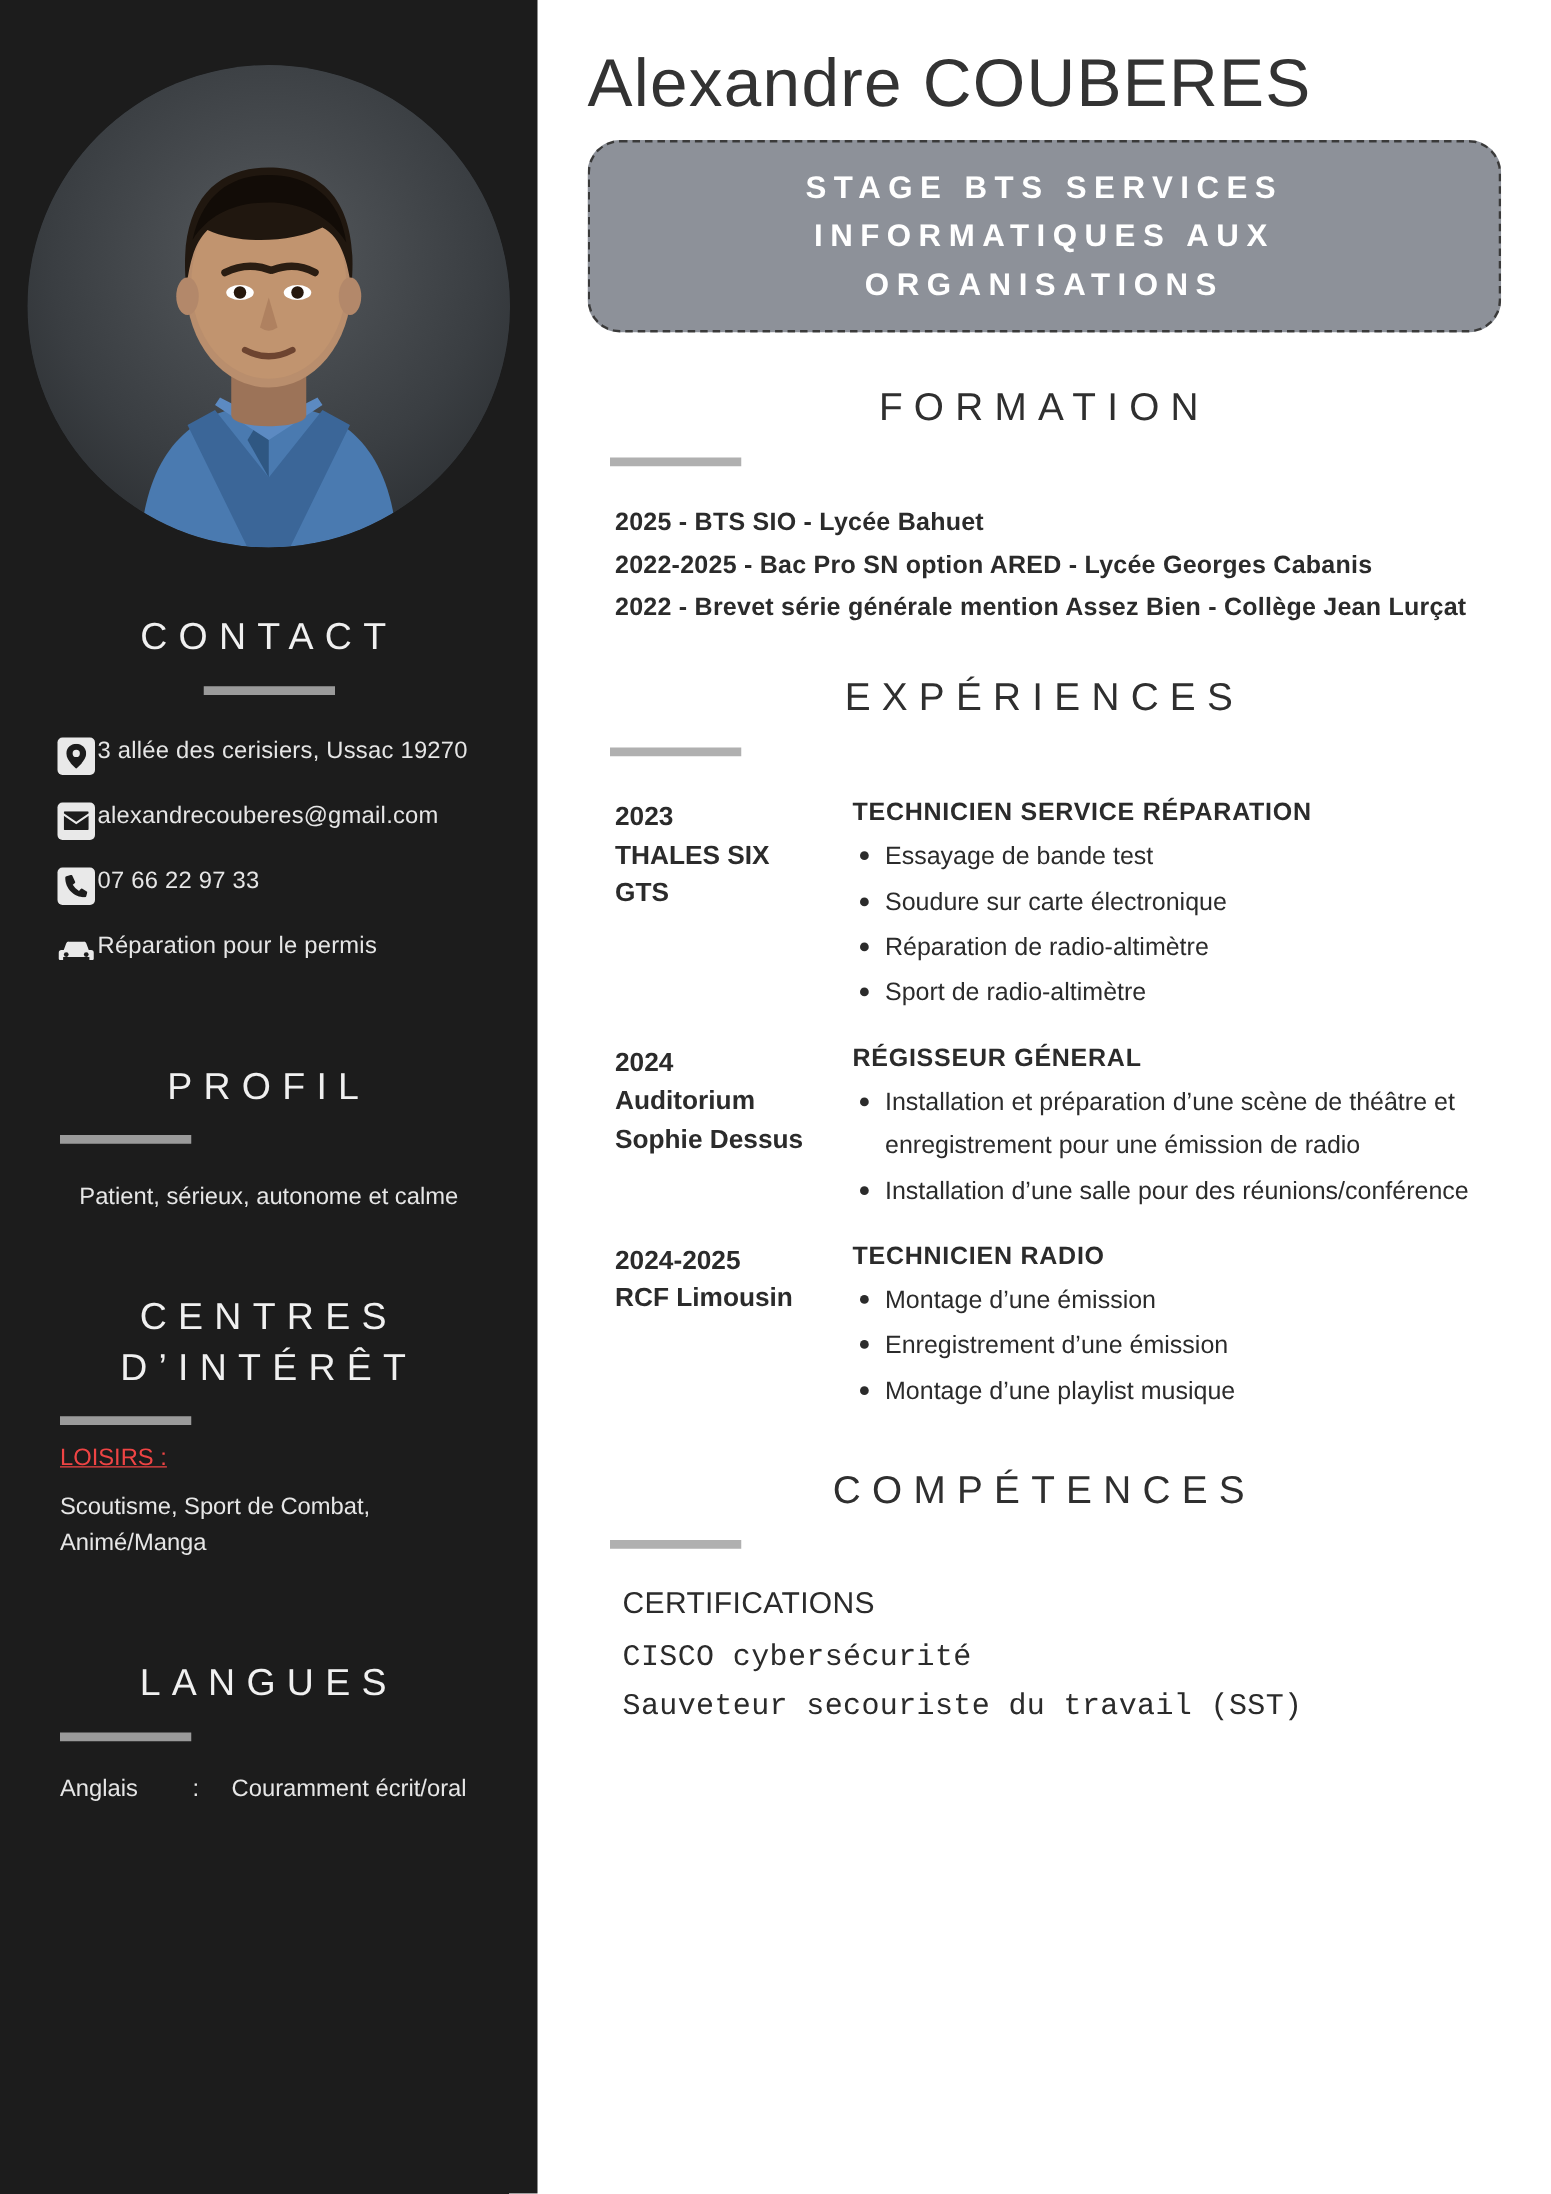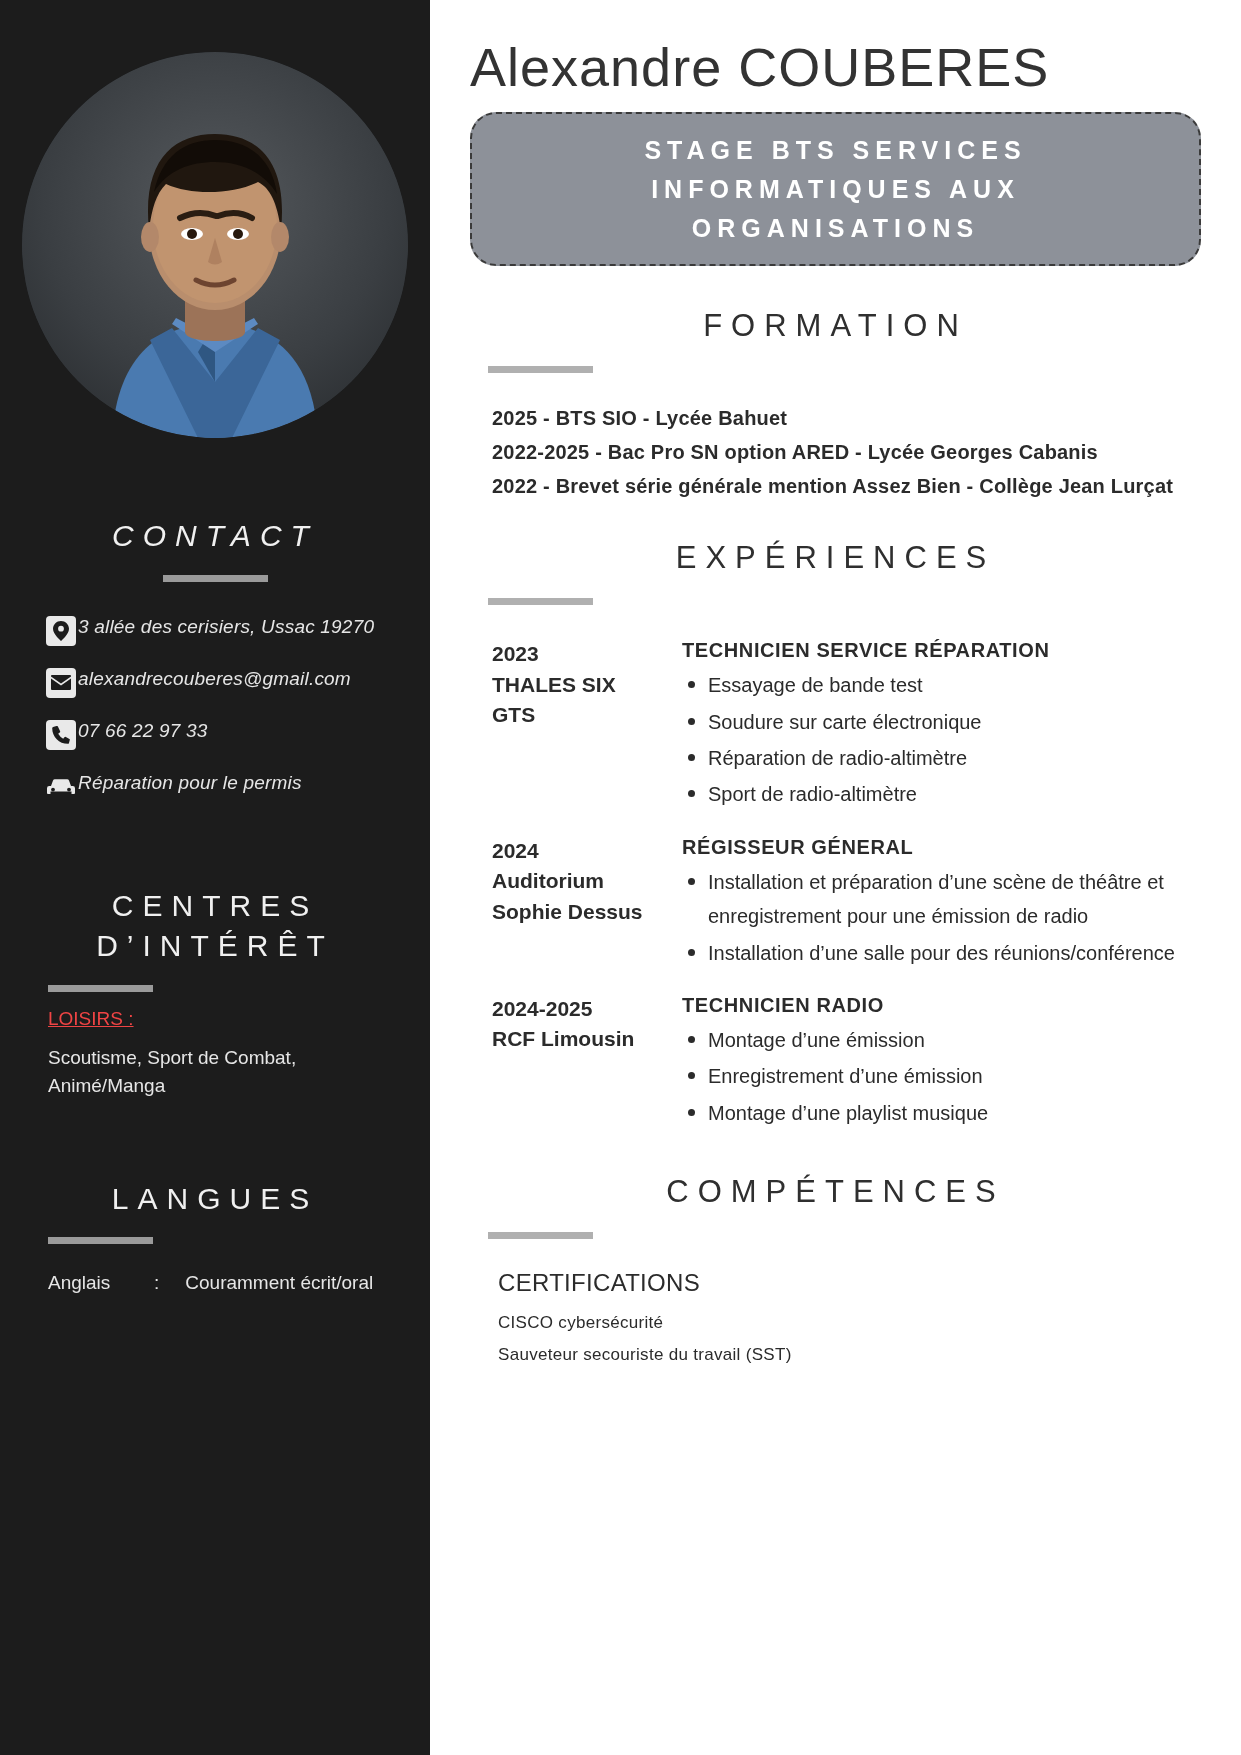--- a/index.html
+++ b/index.html
@@ -54,21 +54,21 @@
     width: 105px;
     height: 7px;
     background: #9a9a9a;
     margin: 18px 0 0 0;
   }
 
   .block { width: 100%; }
   .block-center { display: flex; flex-direction: column; align-items: center; }
 
   
-  #contact-section { margin-top: 78px; font-style: italic; }
+  #contact-section { margin-top: 52px; }
   .contact-list { margin-top: 34px; width: 100%; padding-left: 12px; }
   .contact-row {
     display: flex;
     align-items: flex-start;
     gap: 2px;
     margin-bottom: 22px;
   }
   .ic {
     width: 30px; height: 30px;
     background: #e9e9e9;
@@ -224,24 +224,25 @@
 
   
   .comp-block { margin: 30px 0 0 28px; }
   .comp-head {
     font-size: 24px;
     color: #2b2b2b;
     margin-bottom: 16px;
     letter-spacing: .3px;
   }
   .comp-line {
-    font-size: 17px;
+    font-size: 24px;
     color: #2b2b2b;
     margin-bottom: 12px;
     letter-spacing: .3px;
+    font-family: Liberation Mono, monospace;
   }
 </style>
 </head>
 <body>
 
 <div class="page">
 
   <aside class="sidebar">
 
     <div class="photo-wrap">
@@ -331,20 +332,25 @@
                 <circle cx="7" cy="12.6" r="1.9" fill="#1c1c1c"></circle>
                 <circle cx="23" cy="12.6" r="1.9" fill="#1c1c1c"></circle>
               </svg>
           </span>
           <span class="contact-text">Réparation pour le permis</span>
         </div>
 
       </div>
     </section>
 
+    <section class="block block-center" id="profil-section">
+      <h2 class="side-heading">PROFIL</h2>
+      <div class="rule"></div>
+      <p class="profil-text">Patient, sérieux, autonome et calme</p>
+    </section>
 
     <section class="block block-center" id="interets-section">
       <h2 class="side-heading">CENTRES</h2>
       <h2 class="side-heading">D’INTÉRÊT</h2>
       <div class="rule"></div>
       <div class="loisirs-label">LOISIRS :</div>
       <div class="loisirs-text">Scoutisme, Sport de Combat, Animé/Manga</div>
     </section>
 
     <section class="block block-center" id="langues-section">

